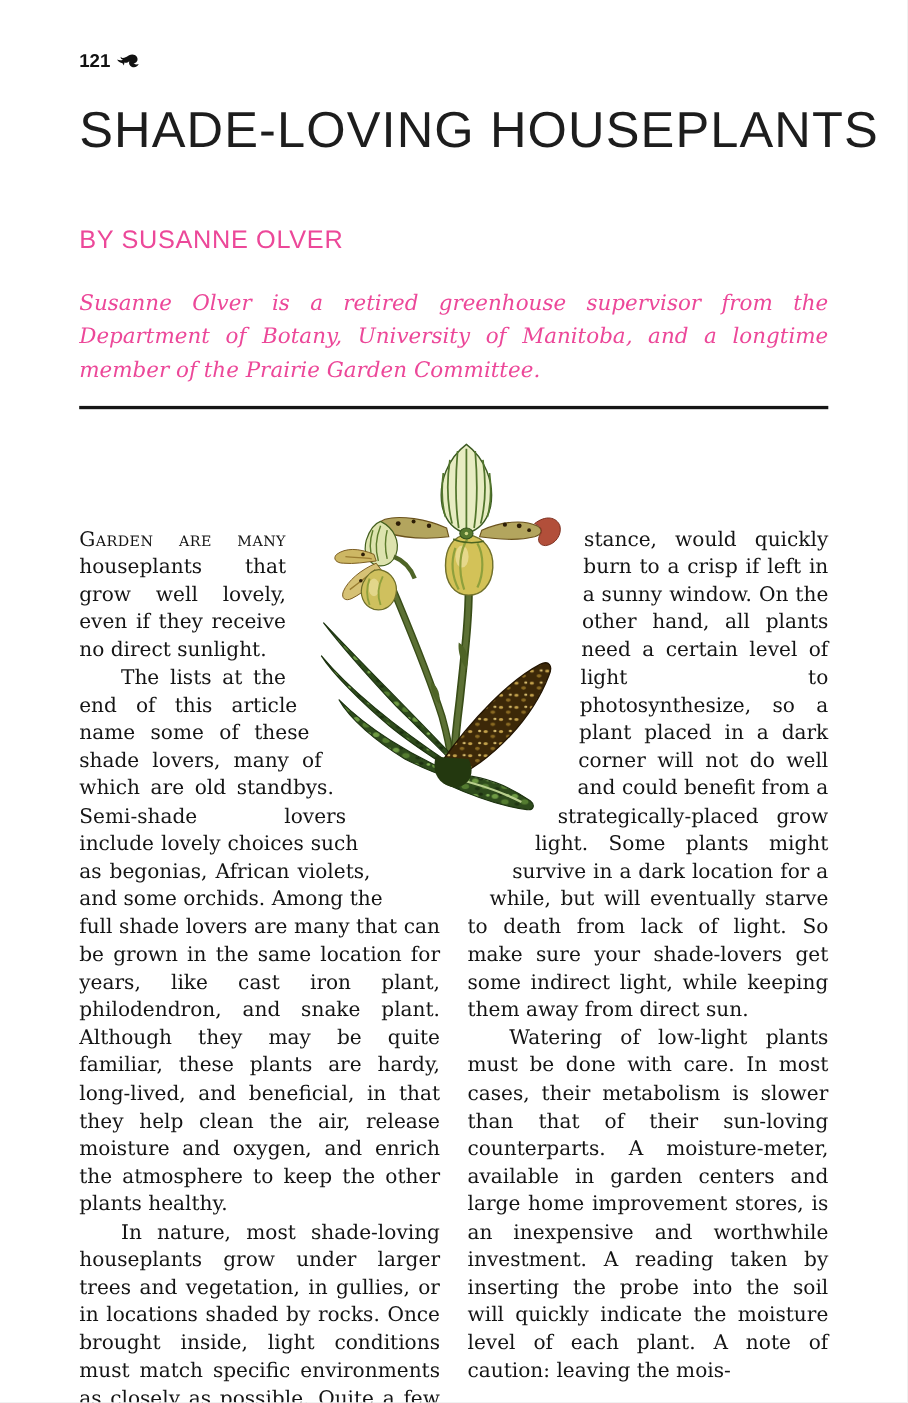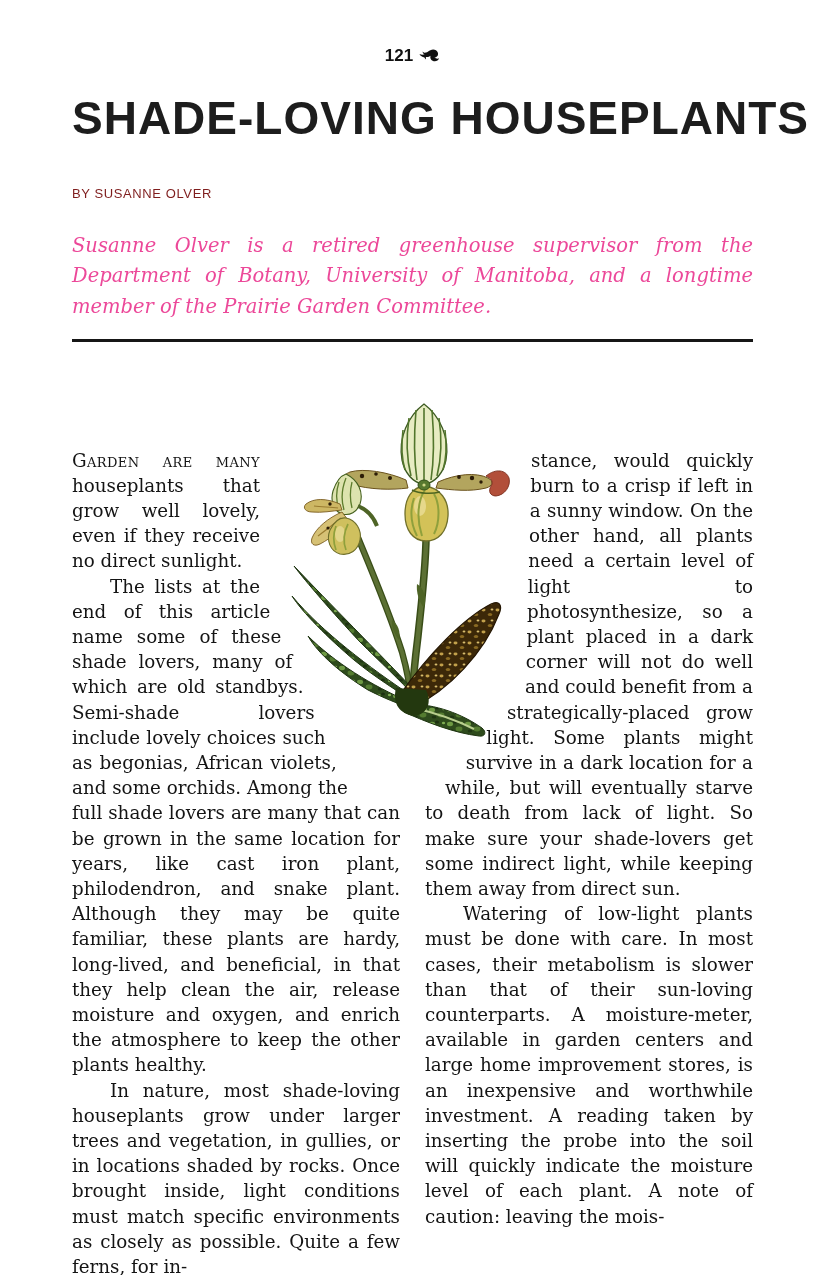--- a/index.html
+++ b/index.html
@@ -10,42 +10,42 @@
     width:825px; height:1275px;
     background:#ffffff;
     color:#1b1b1b;
     font-family:"DejaVu Serif", serif;
     overflow:hidden;
   }
   .content { padding:46px 72px 0 72px; }
 
   
   .pagenum-row {
-    display:flex; justify-content:center; align-items:center; gap:5px;
+    display:flex; justify-content:flex-start; align-items:center; gap:5px;
     font-family:"Liberation Sans", sans-serif;
     font-weight:700; font-size:17px; color:#111;
   }
   .hedera { display:inline-block; width:22px; height:16px; }
 
   h1.title {
     margin-top:28px;
     font-family:"Liberation Sans", sans-serif;
-    font-weight:700;
+    font-weight:400;
     font-size:46px;
     line-height:1.08;
     letter-spacing:1px;
     color:#1d1d1d;
     white-space:nowrap;
   }
   .byline {
-    margin-top:42px;
+    margin-top:60px;
     font-family:"Liberation Sans", sans-serif;
-    font-size:13px;
+    font-size:23px;
     letter-spacing:0.6px;
-    color:#7f1d1d;
+    color:#ec4899;
   }
   .bio {
     margin-top:30px;
     font-style:italic;
     font-size:19.5px;
     line-height:1.57;
     text-align:justify;
     color:#ec4899;
   }
   .rule {

